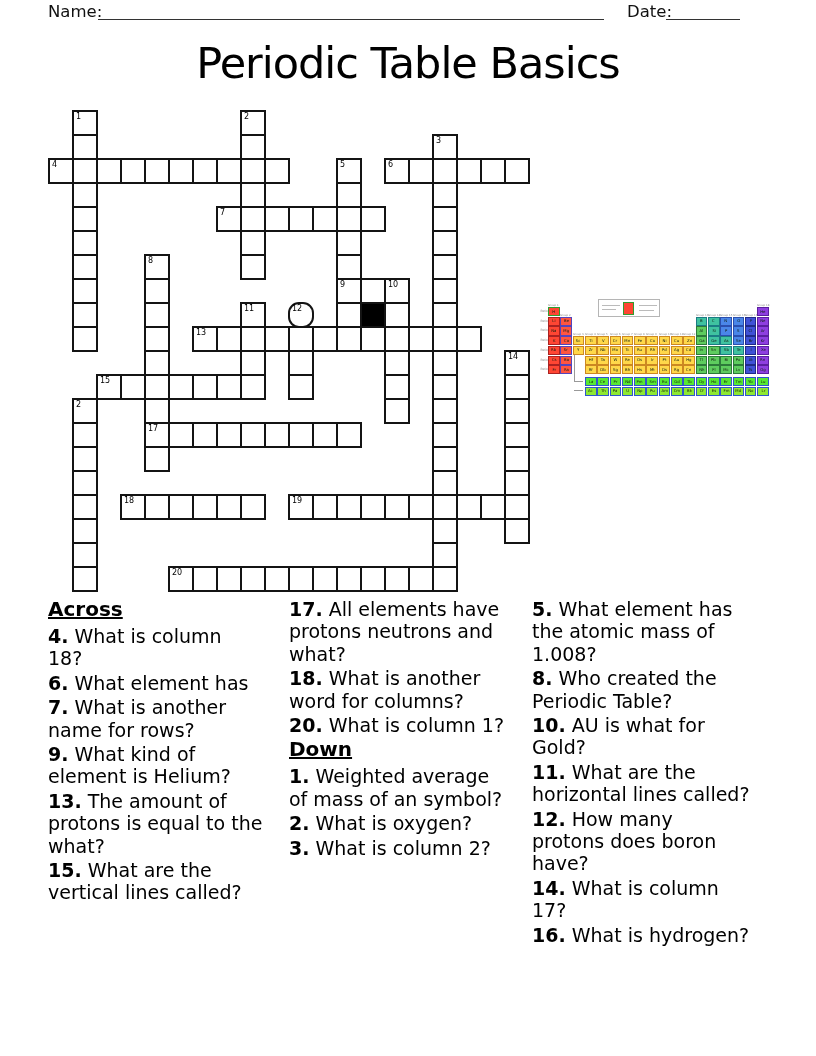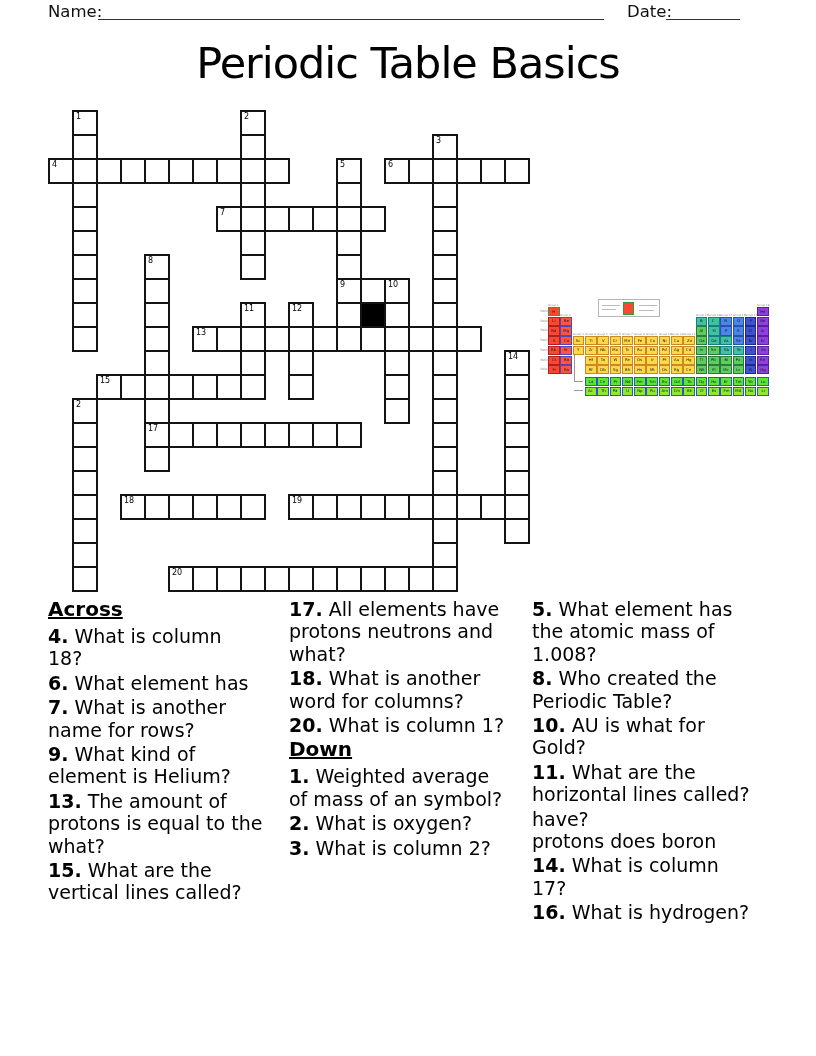--- a/index.html
+++ b/index.html
@@ -212,21 +212,21 @@
     <div class="cwcell" style="left: 96px; top: 288px;"></div>
     <div class="cwcell" style="left: 96px; top: 336px;"></div>
     <div class="cwcell" style="left: 336px; top: 192px;"></div>
     <div class="cwcell" style="left: 336px; top: 240px;"></div>
     <div class="cwcell" style="left: 336px; top: 264px;"></div>
     <div class="cwcell" style="left: 336px; top: 288px;"></div>
     <div class="cwcell" style="left: 192px; top: 192px;">
       <span class="cwnum">11</span>
     </div>
     <div class="cwcell" style="left: 192px; top: 240px;"></div>
-    <div class="cwcell" style="left: 240px; top: 192px;">
+    <div class="cwcell" style="left: 240px; top: 192px; border-radius: 11px;">
       <span class="cwnum">12</span>
     </div>
     <div class="cwcell" style="left: 240px; top: 240px;"></div>
     <div class="cwcell" style="left: 240px; top: 264px;"></div>
     <div class="cwcell" style="left: 456px; top: 240px;">
       <span class="cwnum">14</span>
     </div>
     <div class="cwcell" style="left: 456px; top: 264px;"></div>
     <div class="cwcell" style="left: 456px; top: 288px;"></div>
     <div class="cwcell" style="left: 456px; top: 312px;"></div>
@@ -704,22 +704,23 @@
     </div>
     <div class="clue">
       <div class="clue-line"><b>10.</b> AU is what for</div>
       <div class="clue-line">Gold?</div>
     </div>
     <div class="clue">
       <div class="clue-line"><b>11.</b> What are the</div>
       <div class="clue-line">horizontal lines called?</div>
     </div>
     <div class="clue">
+      <div class="clue-line"><b>12.</b> How many</div>
+      <div class="clue-line">protons does boron</div>
       <div class="clue-line">have?</div>
-      <div class="clue-line">protons does boron</div>
     </div>
     <div class="clue">
       <div class="clue-line"><b>14.</b> What is column</div>
       <div class="clue-line">17?</div>
     </div>
     <div class="clue">
       <div class="clue-line"><b>16.</b> What is hydrogen?</div>
     </div>
   </div>
 

